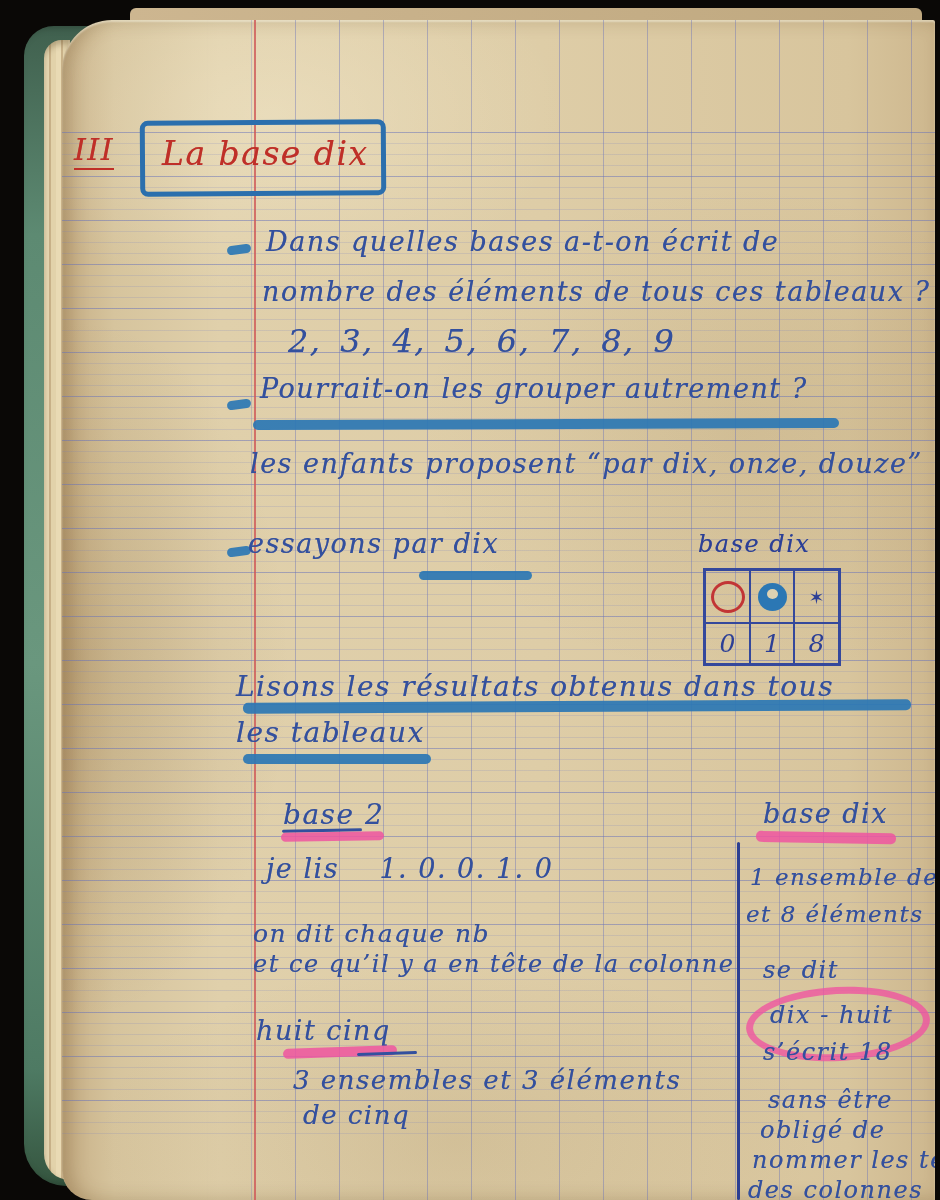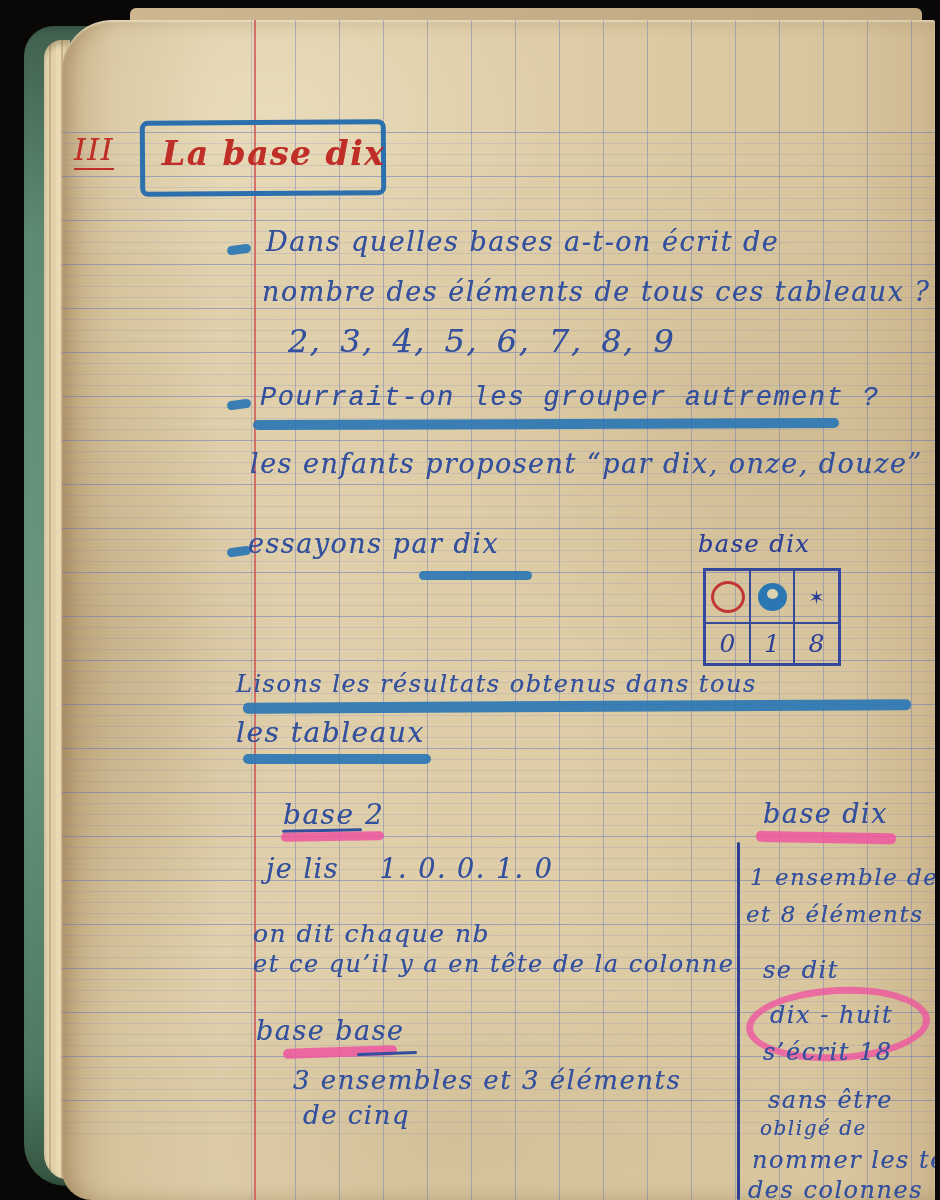--- a/index.html
+++ b/index.html
@@ -96,29 +96,29 @@
 <div class="stack"></div>
 <div class="sheet-top"></div>
 
 <div class="paper">
   <div class="grid-v"></div>
   <div class="grid-h"></div>
   <div class="margin-line"></div>
 
   <div class="hw hw-red" style="left:12px;top:112px;font-size:30px;border-bottom:2.5px solid #bf2f28;padding-bottom:1px;">III</div>
   <div class="title-box"></div>
-  <div class="hw hw-red" style="left:100px;top:114px;font-size:33px;font-weight:bold;">La base dix</div>
+  <div class="hw hw-red" style="left:100px;top:114px;font-size:33px;">La base dix</div>
 
   <div class="bar" style="left:165px;top:225px;width:24px;height:9px;transform:rotate(-8deg);"></div>
   <div class="hw" style="left:204px;top:206px;">Dans quelles bases a-t-on écrit de</div>
   <div class="hw" style="left:200px;top:256px;">nombre des éléments de tous ces tableaux ?</div>
   <div class="hw" style="left:226px;top:302px;font-size:32px;word-spacing:7px;">2, 3, 4, 5, 6, 7, 8, 9</div>
 
   <div class="bar" style="left:165px;top:380px;width:24px;height:9px;transform:rotate(-8deg);"></div>
-  <div class="hw" style="left:198px;top:363px;font-family:Liberation Mono, monospace;">Pourrait-on les grouper autrement ?</div>
+  <div class="hw" style="left:198px;top:353px;">Pourrait-on les grouper autrement ?</div>
   <div class="bar" style="left:191px;top:399px;width:586px;height:10px;transform:rotate(-.2deg);"></div>
   <div class="hw" style="left:188px;top:428px;">les enfants proposent “par dix, onze, douze”</div>
 
   <div class="bar" style="left:165px;top:527px;width:24px;height:9px;transform:rotate(-8deg);"></div>
   <div class="hw" style="left:186px;top:508px;text-align:right;">essayons par dix</div>
   <div class="bar" style="left:357px;top:551px;width:113px;height:9px;"></div>
 
   <div class="hw" style="left:636px;top:510px;font-size:24px;color:#2c3f96;">base dix</div>
   <div class="mini-table">
     <div class="cell">
@@ -136,44 +136,44 @@
         <div class="digit">0</div>
       </div>
     <div class="cell">
         <div class="digit">1</div>
       </div>
     <div class="cell">
         <div class="digit">8</div>
       </div>
   </div>
 
-  <div class="hw" style="left:174px;top:650px;font-size:24px;">Lisons les résultats obtenus dans tous</div>
+  <div class="hw" style="left:174px;top:650px;font-size:28px;">Lisons les résultats obtenus dans tous</div>
   <div class="bar" style="left:181px;top:681px;width:668px;height:11px;transform:rotate(-.3deg);"></div>
   <div class="hw" style="left:174px;top:696px;font-size:28px;">les tableaux</div>
   <div class="bar" style="left:181px;top:734px;width:188px;height:10px;"></div>
 
   <div class="hw" style="left:221px;top:778px;font-size:28px;">base 2</div>
   <div class="inkline" style="left:220px;top:809px;width:80px;height:3px;transform:rotate(-1deg);"></div>
   <div class="pinkbar" style="left:219px;top:812px;width:103px;height:9px;transform:rotate(-1deg);"></div>
   <div class="hw" style="left:204px;top:833px;">je lis    1. 0. 0. 1. 0</div>
   <div class="hw" style="left:191px;top:892px;font-size:25px;margin-top:7px;">on dit chaque nb</div>
   <div class="hw" style="left:191px;top:930px;font-size:24px;">et ce qu’il y a en tête de la colonne</div>
 
-  <div class="hw" style="left:194px;top:995px;">base base</div>
+  <div class="hw" style="left:194px;top:995px;">huit cinq</div>
   <div class="pinkbar" style="left:221px;top:1027px;width:114px;height:10px;transform:rotate(-2deg);"></div>
   <div class="inkline" style="left:295px;top:1032px;width:60px;height:3px;transform:rotate(-2deg);"></div>
   <div class="hw" style="left:231px;top:1045px;font-size:26px;">3 ensembles et 3 éléments</div>
   <div class="hw" style="left:241px;top:1080px;font-size:26px;">de cinq</div>
 
   <div class="vsep"></div>
   <div class="hw" style="left:701px;top:778px;">base dix</div>
   <div class="pinkbar" style="left:694px;top:812px;width:140px;height:11px;transform:rotate(1deg);"></div>
   <div class="hw" style="left:688px;top:844px;font-size:23px;">1 ensemble de dix</div>
   <div class="hw" style="left:684px;top:881px;font-size:23px;">et 8 éléments</div>
   <div class="hw" style="left:701px;top:936px;font-size:24px;">se dit</div>
   <div class="ellipse"></div>
   <div class="hw" style="left:708px;top:981px;font-size:24px;">dix - huit</div>
   <div class="hw" style="left:701px;top:1018px;font-size:24px;">s’écrit 18</div>
   <div class="hw" style="left:706px;top:1066px;font-size:24px;">sans être</div>
-  <div class="hw" style="left:698px;top:1096px;font-size:20px;">obligé de</div>
+  <div class="hw" style="left:698px;top:1096px;font-size:24px;">obligé de</div>
   <div class="hw" style="left:690px;top:1126px;font-size:24px;">nommer les têt</div>
   <div class="hw" style="left:686px;top:1156px;font-size:24px;">des colonnes</div>
 </div>
 
 </body></html>

